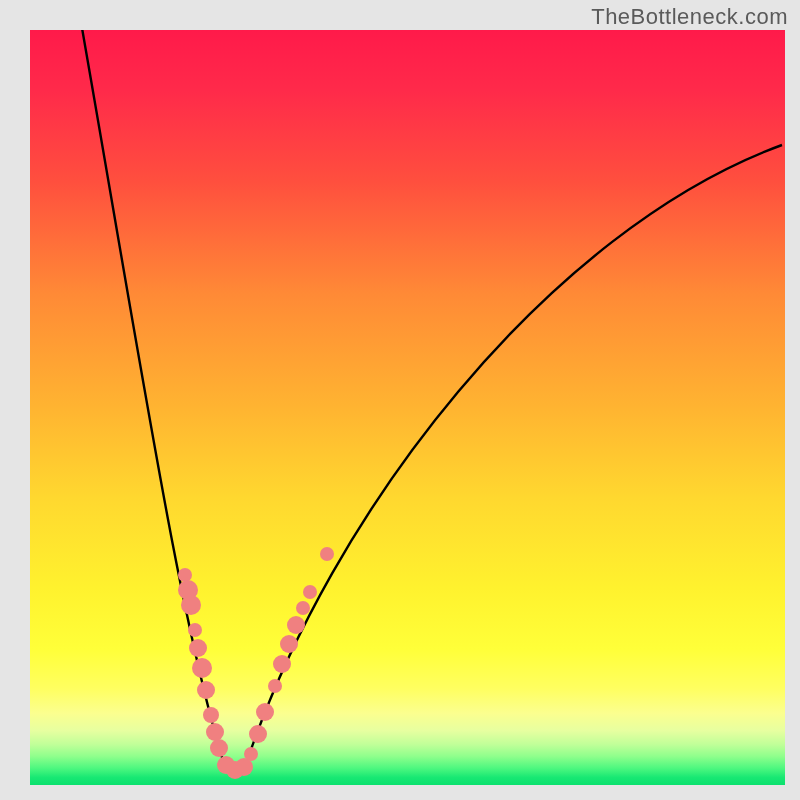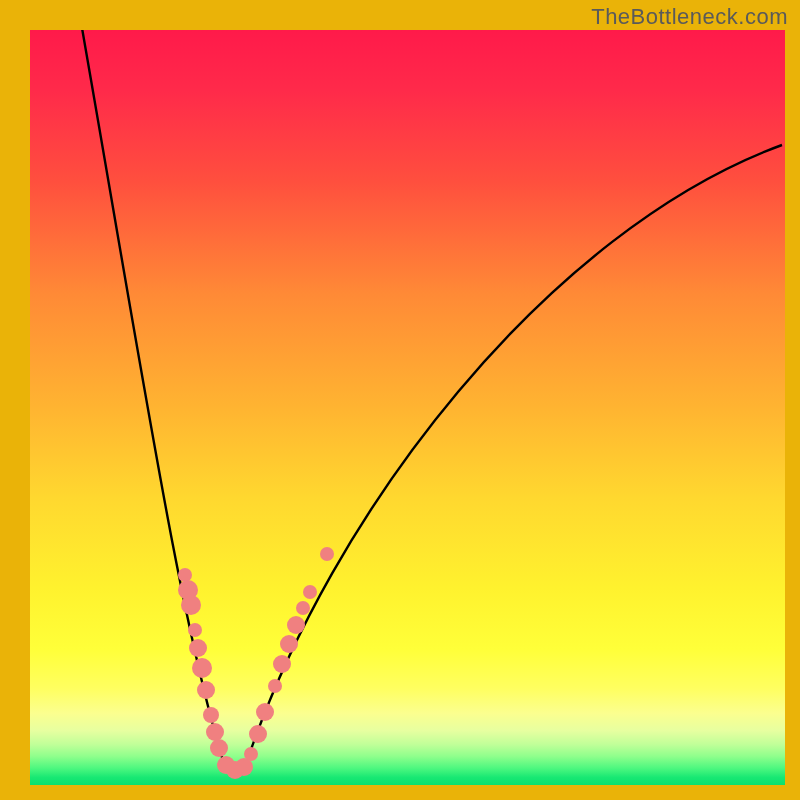--- a/index.html
+++ b/index.html
@@ -8,21 +8,21 @@
     width: 800px;
     height: 800px;
     overflow: hidden;
     background: #000;
     font-family: Arial, Helvetica, sans-serif;
   }
   .outer {
     position: relative;
     width: 800px;
     height: 800px;
-    background: #eab308;
+    background: #e5e5e5;
   }
   .watermark {
     position: absolute;
     top: 4px;
     right: 12px;
     color: #5a5a5a;
     font-size: 22px;
     font-weight: 400;
     letter-spacing: 0.5px;
     z-index: 10;

